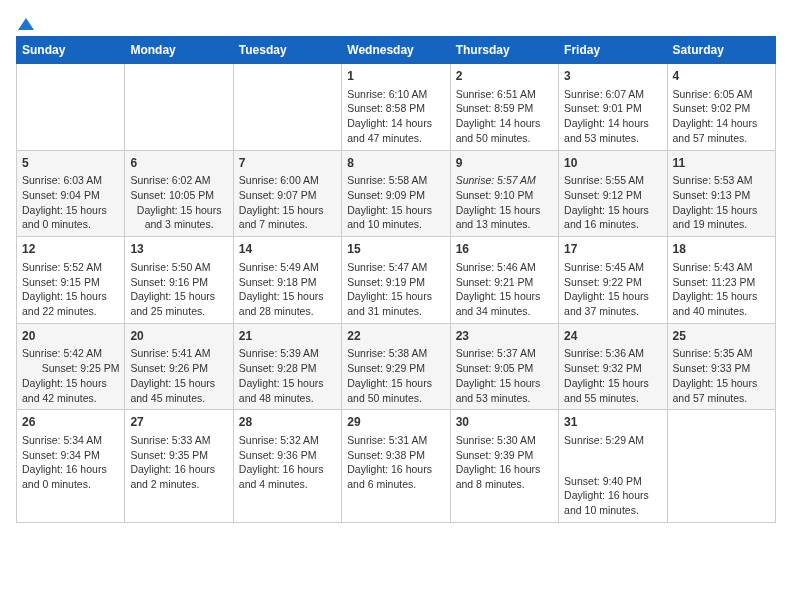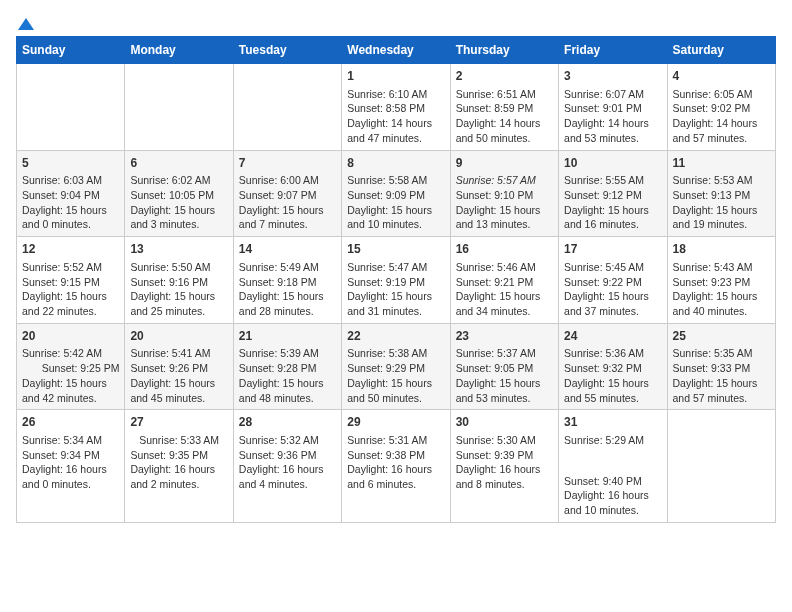--- a/index.html
+++ b/index.html
@@ -139,21 +139,21 @@
         <td>
           <span class="day-num">5</span>
           <span style="display: block;">Sunrise: 6:03 AM</span>
           <span style="display: block;">Sunset: 9:04 PM</span>
           <span style="display: block;">Daylight: 15 hours and 0 minutes.</span>
         </td>
         <td>
           <span class="day-num">6</span>
           <span style="display: block;">Sunrise: 6:02 AM</span>
           <span style="display: block;">Sunset: 10:05 PM</span>
-          <span style="display: block;">Daylight: 15 hours and 3 minutes.</span>
+          <span style="display: block; text-align: center;">Daylight: 15 hours and 3 minutes.</span>
         </td>
         <td>
           <span class="day-num">7</span>
           <span style="display: block;">Sunrise: 6:00 AM</span>
           <span style="display: block;">Sunset: 9:07 PM</span>
           <span style="display: block;">Daylight: 15 hours and 7 minutes.</span>
         </td>
         <td>
           <span class="day-num">8</span>
           <span style="display: block;">Sunrise: 5:58 AM</span>
@@ -212,21 +212,21 @@
         </td>
         <td>
           <span class="day-num">17</span>
           <span style="display: block;">Sunrise: 5:45 AM</span>
           <span style="display: block;">Sunset: 9:22 PM</span>
           <span style="display: block;">Daylight: 15 hours and 37 minutes.</span>
         </td>
         <td>
           <span class="day-num">18</span>
           <span style="display: block;">Sunrise: 5:43 AM</span>
-          <span style="display: block;">Sunset: 9:23 PM</span>
+          <span style="display: block;">Sunset: 11:23 PM</span>
           <span style="display: block;">Daylight: 15 hours and 40 minutes.</span>
         </td>
       </tr>
       <tr>
         <td>
           <span class="day-num">20</span>
           <span style="display: block;">Sunrise: 5:42 AM</span>
           <span style="display: block; text-align: right;">Sunset: 9:25 PM</span>
           <span style="display: block;">Daylight: 15 hours and 42 minutes.</span>
         </td>
@@ -269,21 +269,21 @@
       </tr>
       <tr>
         <td>
           <span class="day-num">26</span>
           <span style="display: block;">Sunrise: 5:34 AM</span>
           <span style="display: block;">Sunset: 9:34 PM</span>
           <span style="display: block;">Daylight: 16 hours and 0 minutes.</span>
         </td>
         <td>
           <span class="day-num">27</span>
-          <span style="display: block; text-align: center;">Sunrise: 5:33 AM</span>
+          <span style="display: block;">Sunrise: 5:33 AM</span>
           <span style="display: block;">Sunset: 9:35 PM</span>
           <span style="display: block;">Daylight: 16 hours and 2 minutes.</span>
         </td>
         <td>
           <span class="day-num">28</span>
           <span style="display: block;">Sunrise: 5:32 AM</span>
           <span style="display: block;">Sunset: 9:36 PM</span>
           <span style="display: block;">Daylight: 16 hours and 4 minutes.</span>
         </td>
         <td>

